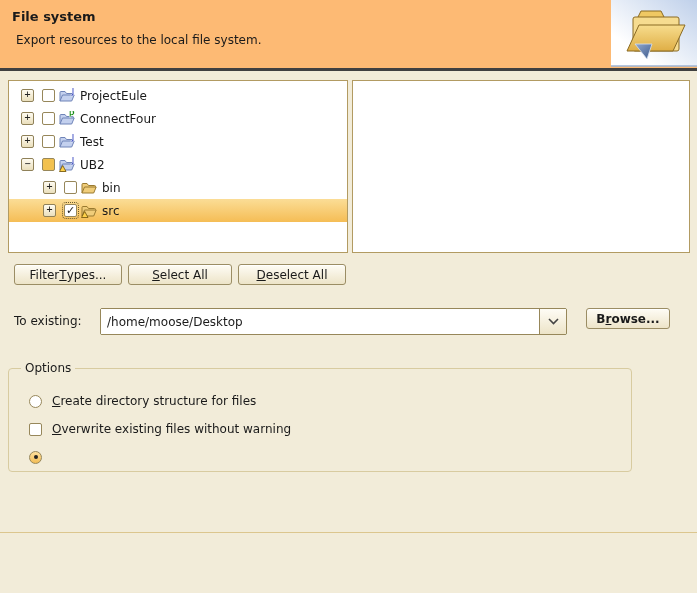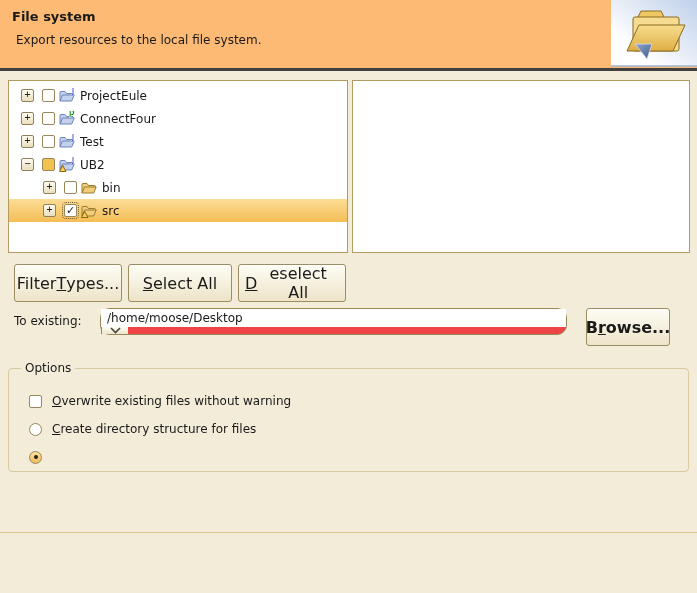--- a/index.html
+++ b/index.html
@@ -29,36 +29,36 @@
     margin-right:8px;flex:none;font-family:"DejaVu Sans Mono",monospace;}
   .expand.empty{border:none;background:transparent;}
   .cb{width:13px;height:13px;box-sizing:border-box;background:#fff;border:1px solid #97875a;border-radius:2px;margin-right:4px;flex:none;}
   .cb.grayed{background:#f2c14f;}
   .cb.checked::after{content:"✓";display:block;font-size:11px;line-height:11px;font-weight:bold;color:#222;text-align:center;}
   .cb.focusring{outline:1px dotted #6b5b2e;outline-offset:1px;}
   .ticon{width:16px;height:16px;margin-right:5px;flex:none;}
   .tlabel{white-space:nowrap;}
 
   
-  .btn{position:absolute;height:38px;box-sizing:border-box;border:1px solid #9b8d64;border-radius:3px;
-    background:linear-gradient(#fefcf5,#ede4c8);font-family:inherit;font-size:16px;color:#1a1a1a;
+  .btn{position:absolute;height:21px;box-sizing:border-box;border:1px solid #9b8d64;border-radius:3px;
+    background:linear-gradient(#fefcf5,#ede4c8);font-family:inherit;font-size:12px;color:#1a1a1a;
     display:flex;align-items:center;justify-content:center;box-shadow:inset 0 1px 0 #fff;}
   #btn-filter{left:14px;top:264px;width:108px;}
   #btn-selectall{left:128px;top:264px;width:104px;}
   #btn-deselectall{left:238px;top:264px;width:108px;}
 
   
   .dir-label{position:absolute;left:14px;top:314px;}
-  .combo{position:absolute;left:100px;top:308px;width:467px;height:27px;box-sizing:border-box;border:1px solid #97875a;border-radius:10px;background:#ef4444;display:flex;flex-direction:column;}
+  .combo{position:absolute;left:100px;top:308px;width:467px;height:27px;box-sizing:border-box;border:1px solid #97875a;border-radius:2px;background:#0f766e;display:flex;}
   .combo input{flex:1;border:none;outline:none;background:#fff;font-family:inherit;font-size:12px;color:#1a1a1a;padding:0 6px;min-width:0;}
   .combo .arrow-btn{width:26px;flex:none;border-left:1px solid #97875a;background:linear-gradient(#fefcf5,#ede4c8);display:flex;align-items:center;justify-content:center;}
   #btn-browse{left:586px;top:308px;width:84px;font-weight:bold;}
 
   
-  fieldset.options{position:absolute;left:8px;top:361px;width:681px;height:111px;box-sizing:border-box;margin:0;
+  fieldset.options{position:absolute;left:8px;top:361px;width:624px;height:111px;box-sizing:border-box;margin:0;
     border:1px solid #d8cba0;border-radius:4px;padding:12px 10px 0 12px;}
   fieldset.options legend{padding:0 4px;font-size:12px;}
   .opt-row{height:28px;display:flex;align-items:center;}
   .opt-box{width:13px;height:13px;box-sizing:border-box;background:#fff;border:1px solid #97875a;margin:0 10px 0 8px;flex:none;}
   .opt-box.square{border-radius:2px;}
   .opt-box.round{border-radius:50%;}
   .opt-box.round.on{background:linear-gradient(#fddf9d,#f2bd56);position:relative;}
   .opt-box.round.on::after{content:"";position:absolute;left:3.5px;top:3.5px;width:4px;height:4px;border-radius:50%;background:#222;}
 
   
@@ -182,28 +182,28 @@
       <svg width="11" height="7" viewBox="0 0 11 7">
           <polyline points="1,1 5.5,5.5 10,1" fill="none" stroke="#444" stroke-width="1.6"></polyline>
         </svg>
     </span>
   </div>
   <button class="btn" id="btn-browse">B<u>r</u>owse...</button>
 
   <fieldset class="options">
     <legend>Options</legend>
     <div class="opt-row">
+      <span class="opt-box round"></span>
+      <span><u>C</u>reate directory structure for files</span>
+    </div>
+    <div class="opt-row">
       <span class="opt-box square"></span>
       <span><u>O</u>verwrite existing files without warning</span>
     </div>
     <div class="opt-row">
-      <span class="opt-box round"></span>
-      <span><u>C</u>reate directory structure for files</span>
-    </div>
-    <div class="opt-row">
       <span class="opt-box round on"></span>
     </div>
   </fieldset>
 
   <div class="footer">
     
     
     
     
     

